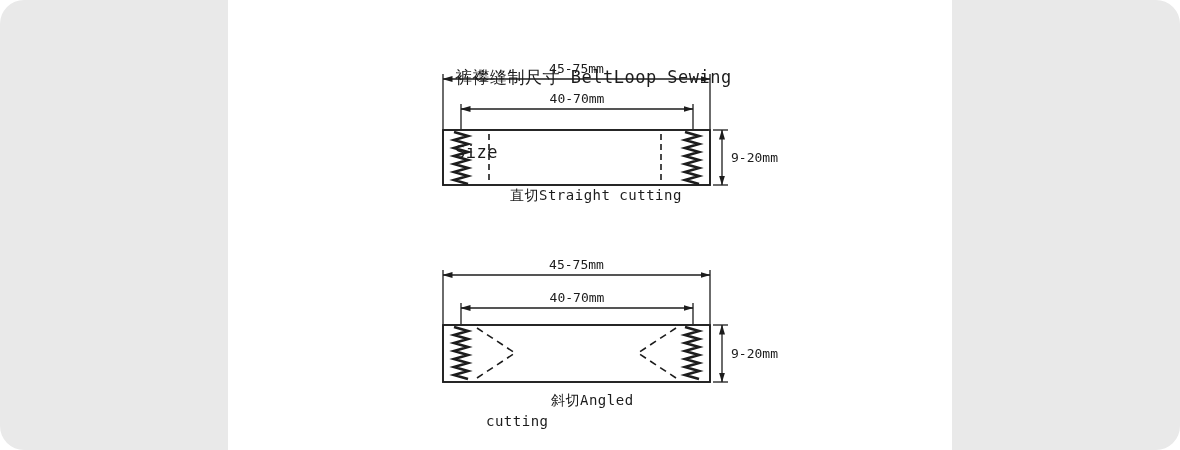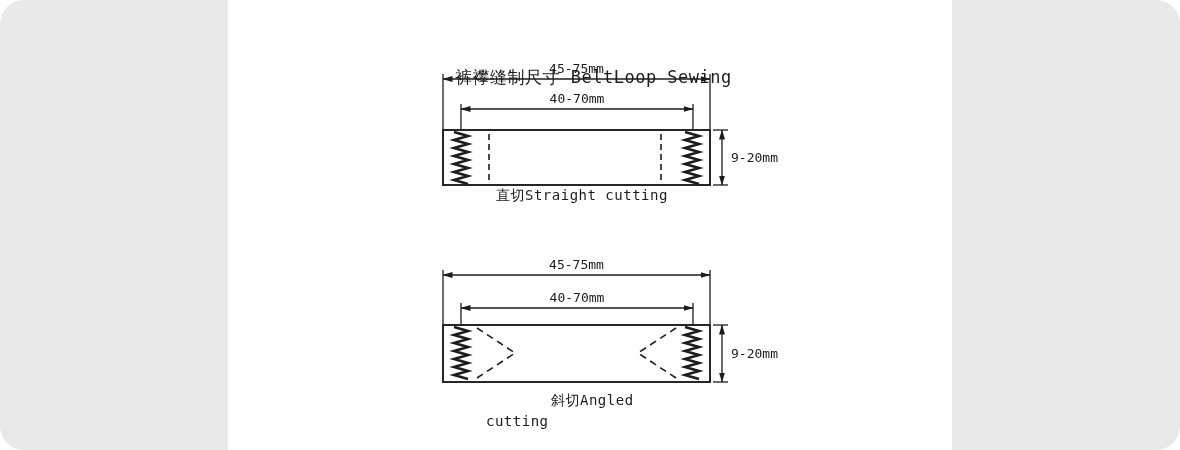--- a/index.html
+++ b/index.html
@@ -83,25 +83,26 @@
       <g>
         <line x1="713" y1="325" x2="728" y2="325"></line>
         <line x1="713" y1="382" x2="728" y2="382"></line>
         <line x1="722" y1="325" x2="722" y2="382" marker-start="url(#arr)" marker-end="url(#arr)"></line>
       </g>
     </g>
   </svg>
 
   <div class="title">
     <div>裤襻缝制尺寸 BeltLoop Sewing</div>
+    <div>Size</div>
   </div>
 
   <div class="dim-label centered" style="left:443px;top:61px;width:267px;">45-75mm</div>
   <div class="dim-label centered" style="left:461px;top:91px;width:232px;">40-70mm</div>
   <div class="dim-label" style="left:731px;top:150px;">9-20mm</div>
-  <div class="caption" style="left:496px;top:187px;">直切Straight cutting</div>
+  <div class="caption" style="left:510px;top:187px;">直切Straight cutting</div>
 
   <div class="dim-label centered" style="left:443px;top:257px;width:267px;">45-75mm</div>
   <div class="dim-label centered" style="left:461px;top:290px;width:232px;">40-70mm</div>
   <div class="dim-label" style="left:731px;top:346px;">9-20mm</div>
   <div class="caption" style="left:510px;top:392px;margin-left:41px;">斜切Angled</div>
   <div class="caption" style="left:486px;top:413px;">cutting</div>
 </div>
 
 </body></html>

